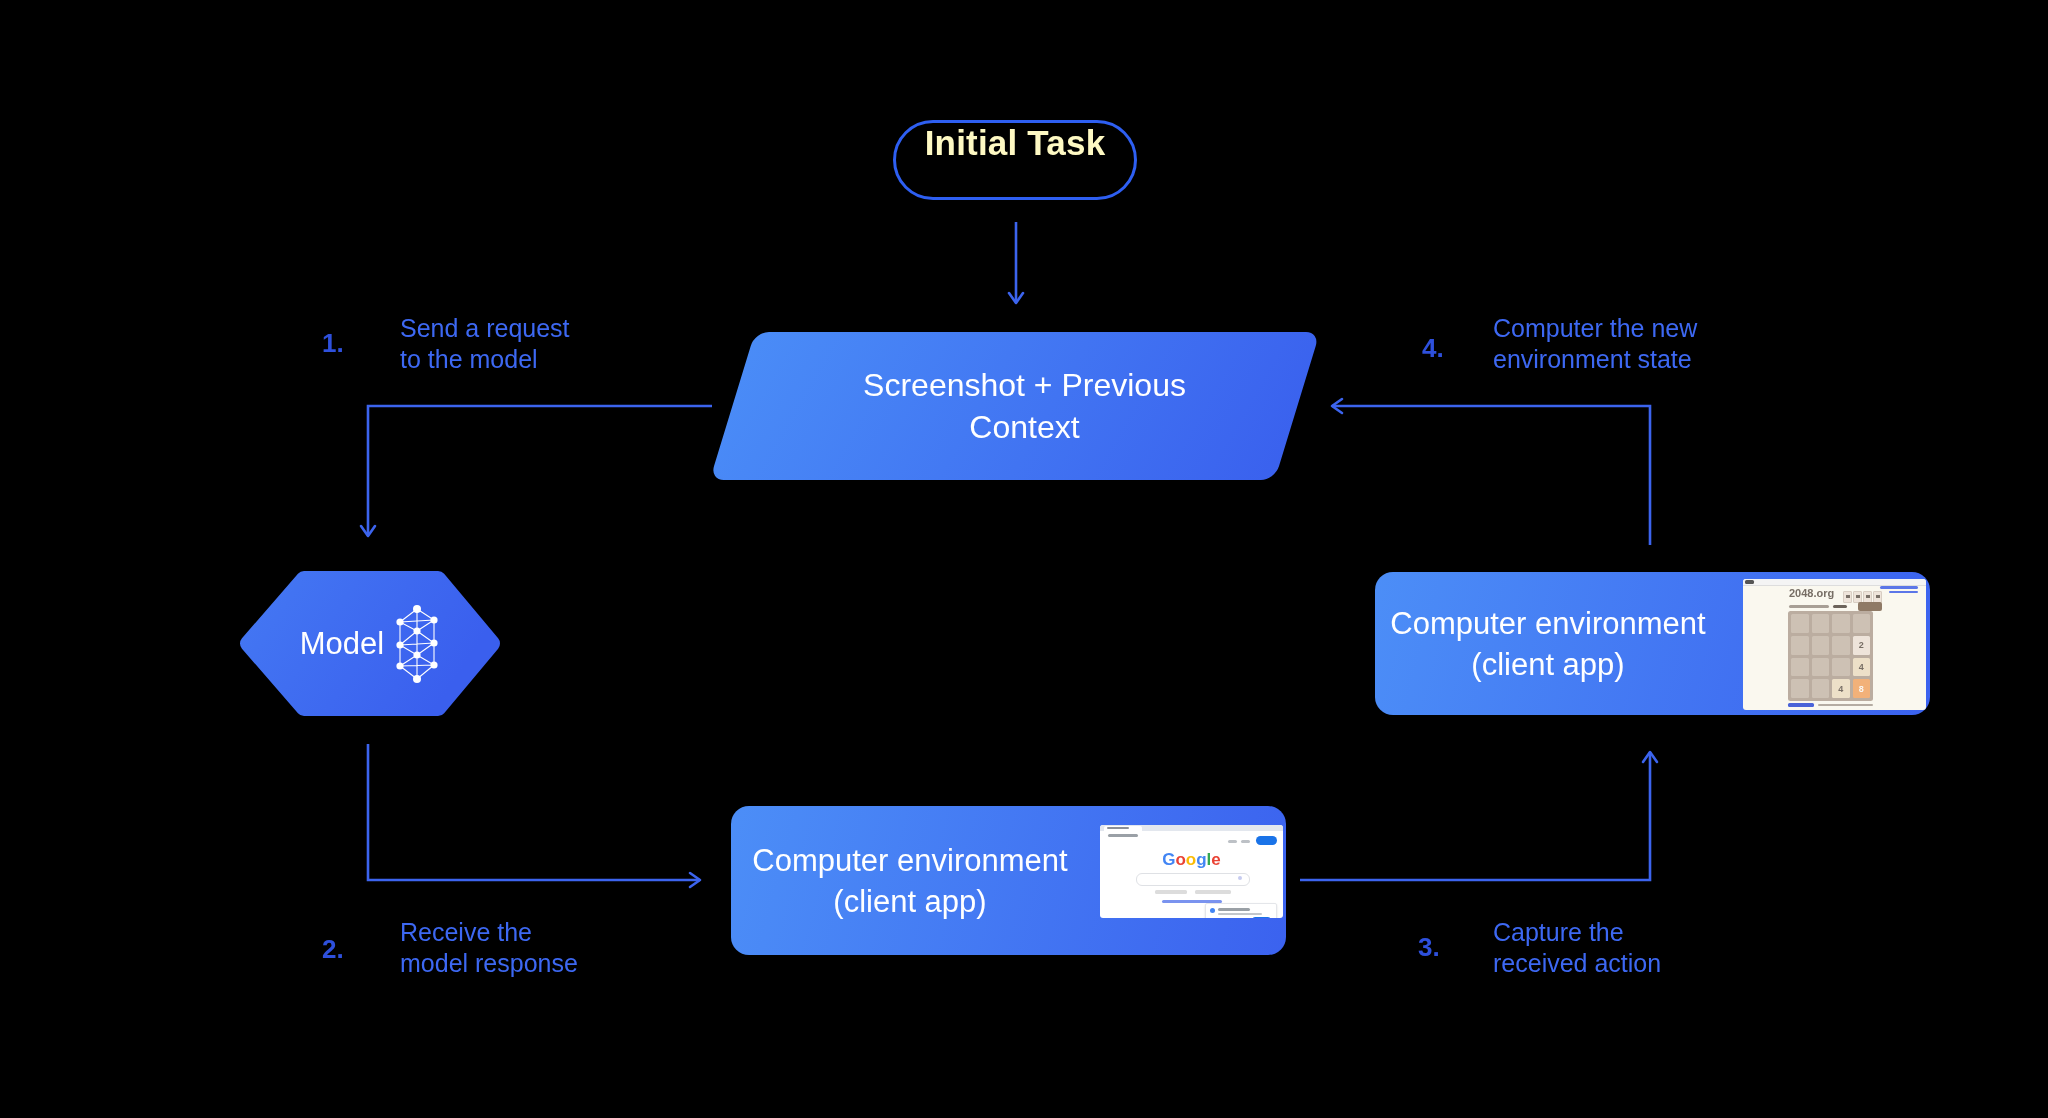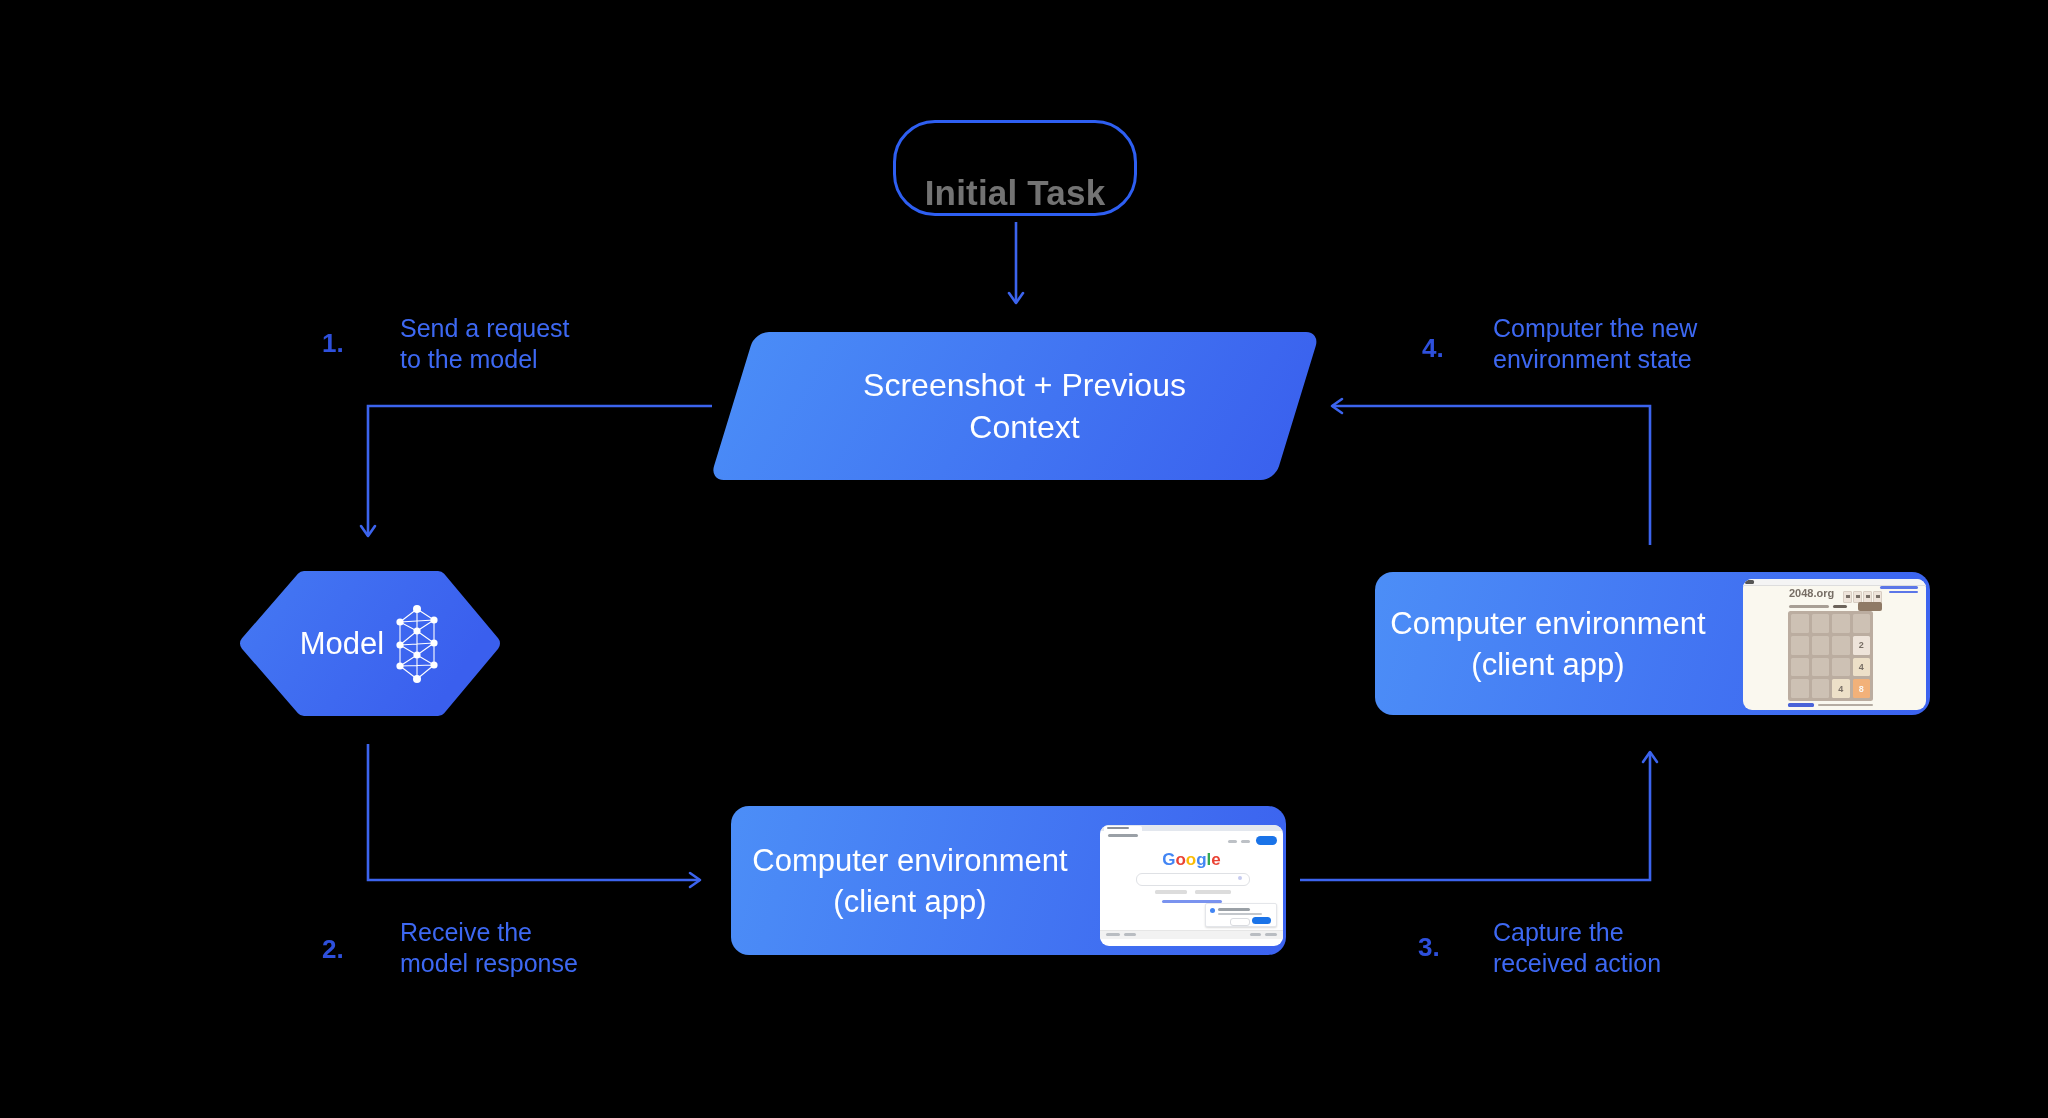--- a/index.html
+++ b/index.html
@@ -5,24 +5,24 @@
   html,body{margin:0;padding:0;background:#000;}
   #stage{
     position:relative;width:2048px;height:1118px;background:#000;overflow:hidden;
     font-family:"Liberation Sans",sans-serif;
   }
   
   .abs{position:absolute;}
 
   
   .pill{
-    left:893px;top:120px;width:244px;height:96px;
+    left:893px;top:120px;width:244px;height:80px;
     border:3px solid #2E5FF2;border-radius:42px;
-    display:flex;align-items:flex-end;justify-content:center;
-    color:#737373;font-size:35px;font-weight:600;letter-spacing:.2px;
+    display:flex;align-items:flex-start;justify-content:center;
+    color:#fef9c3;font-size:35px;font-weight:600;letter-spacing:.2px;
     box-sizing:border-box;
   }
 
   
   .para{
     left:755px;top:332px;width:565px;height:148px;
     transform:skewX(-17deg);transform-origin:0 0;
     border-radius:14px;
     background:linear-gradient(105deg,#4A8CF7 0%,#3A61EE 100%);
   }
@@ -57,22 +57,22 @@
   .env-right .env-label{width:368px;}
 
   
   .step-num{color:#2E50DC;font-size:26px;font-weight:600;}
   .step-text{color:#3D68F2;font-size:25px;line-height:31px;font-weight:500;}
 
   
   #arrows{position:absolute;inset:0;pointer-events:none;}
 
   
-  .thumb{background:#fff;border-radius:9px;overflow:hidden;}
-  .g-thumb{left:369px;top:19px;width:183px;height:121px;}
+  .thumb{background:#fff;border-radius:3px;overflow:hidden;}
+  .g-thumb{left:369px;top:19px;width:183px;height:93px;}
   .bar{position:absolute;border-radius:1.5px;}
   .g-tabstrip{left:0;top:0;width:183px;height:6px;background:#e3e7ee;border-radius:0;}
   .g-tab{left:4px;top:1px;width:38px;height:5px;background:#fff;border-radius:2px 2px 0 0;}
   .g-tabdot{left:7px;top:2px;width:22px;height:2px;background:#8a8f98;}
   .g-urldash{left:8px;top:9px;width:30px;height:2.5px;background:#9aa0a6;}
   .g-navdash1{left:128px;top:15px;width:9px;height:3px;background:#bdc1c6;}
   .g-navdash2{left:141px;top:15px;width:9px;height:3px;background:#bdc1c6;}
   .g-signin{left:156px;top:11px;width:21px;height:9px;background:#1a73e8;border-radius:4.5px;}
   .g-logo{
     position:absolute;left:0;top:25px;width:183px;text-align:center;

